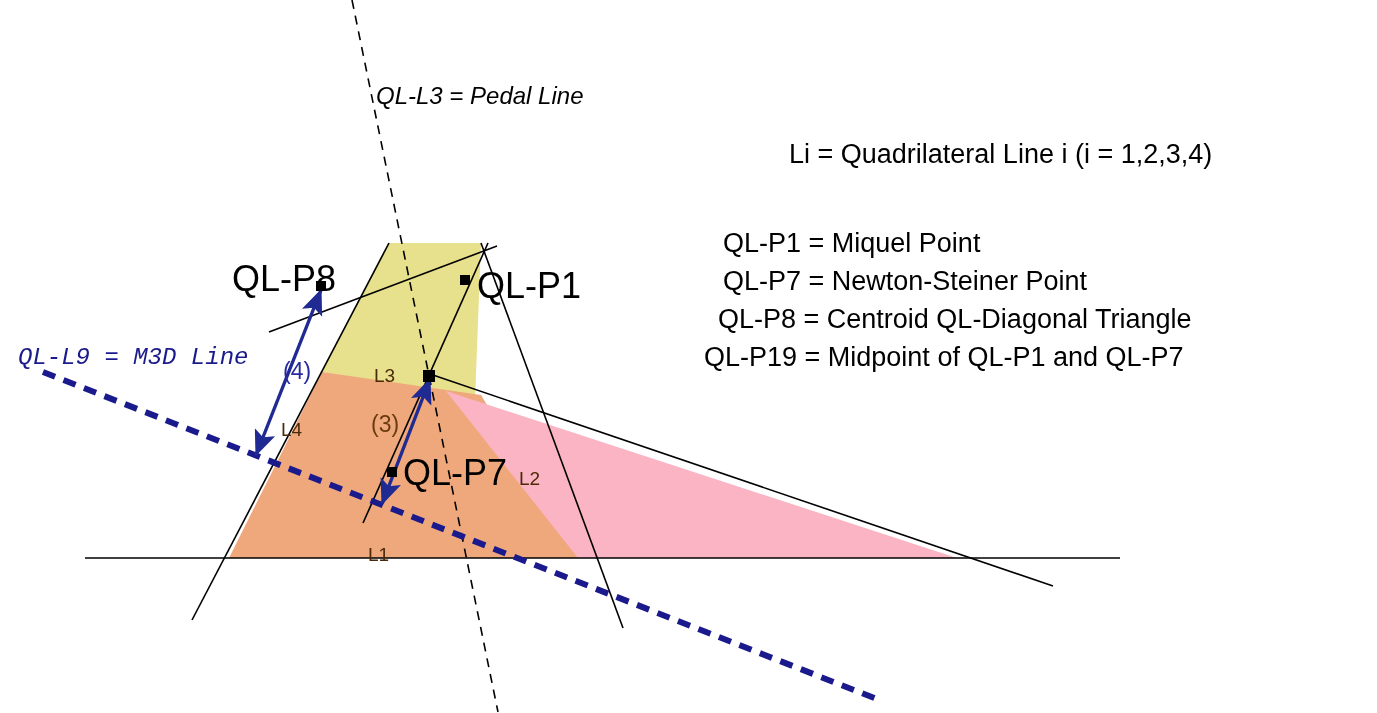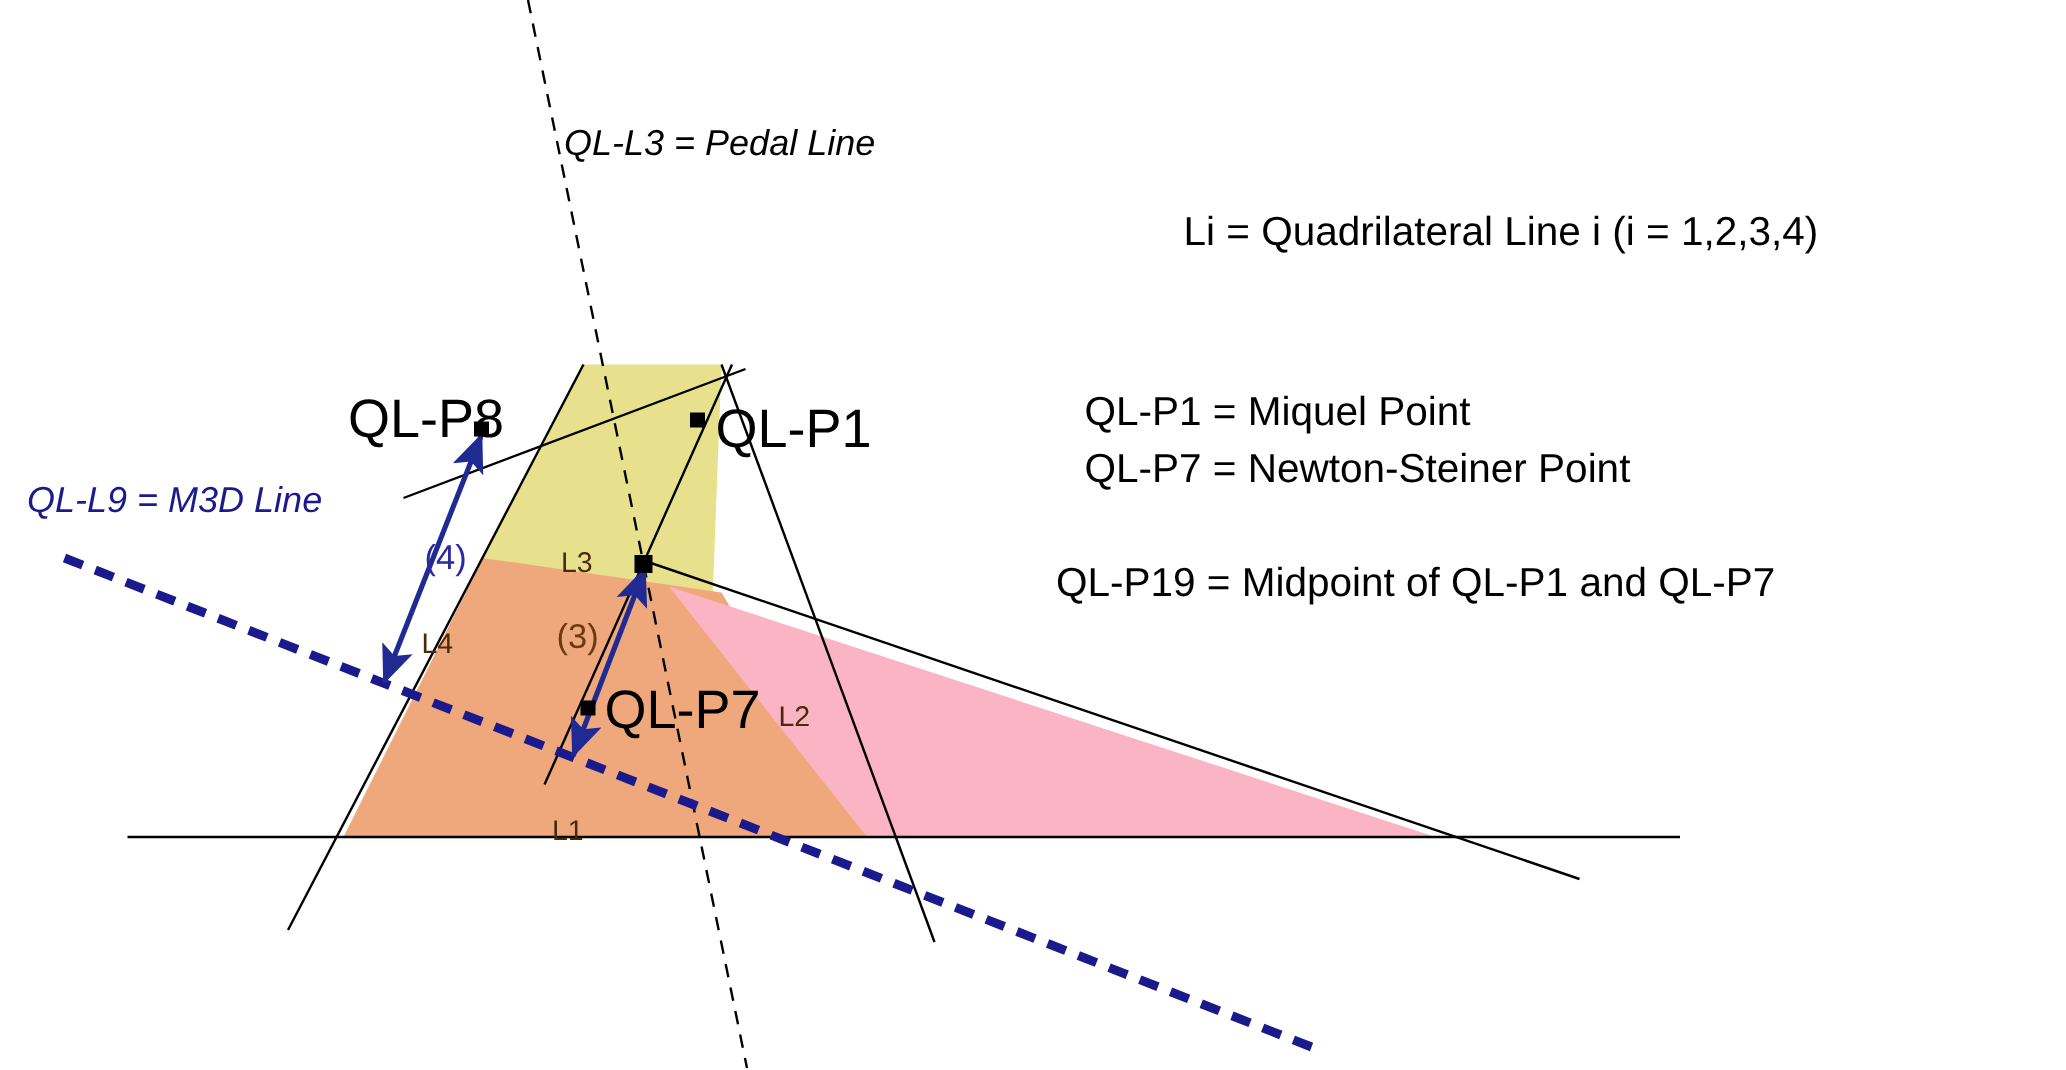--- a/index.html
+++ b/index.html
@@ -26,21 +26,20 @@
   .txt {
     position: absolute;
     white-space: pre;
     color: #000000;
     font-family: "Liberation Sans", sans-serif;
   }
   .legend-line {
     font-size: 27px;
     color: #000000;
     letter-spacing: 0px;
-    margin-top: 31px;
   }
   .legend-title {
     font-size: 27px;
   }
   .pt-label {
     font-size: 36px;
   }
   .pt-label-big {
     font-size: 34px;
   }
@@ -111,26 +110,27 @@
     <g fill="#000000">
       <rect x="316" y="281" width="10" height="10"></rect>
       <rect x="460" y="275" width="10" height="10"></rect>
       <rect x="423" y="370" width="12" height="12"></rect>
       <rect x="387" y="467" width="10" height="10"></rect>
     </g>
   </svg>
 
   <div class="txt ital-black" style="left:376px; top:82px;">QL-L3 = Pedal Line</div>
 
-  <div class="txt ital-blue" style="left:18px; top:320px;">QL-L9 = M3D Line</div>
+  <div class="txt ital-blue" style="left:18px; top:344px;font-family:Liberation Mono, monospace;">QL-L9 = M3D Line</div>
 
   <div class="txt legend-title" style="left:789px; top:98px;margin-top:41px;">Li = Quadrilateral Line i (i = 1,2,3,4)</div>
 
   <div class="txt legend-line" style="left:723px; top:228px;">QL-P1 = Miquel Point</div>
   <div class="txt legend-line" style="left:723px; top:266px;">QL-P7 = Newton-Steiner Point</div>
+  <div class="txt legend-line" style="left:718px; top:304px;">QL-P8 = Centroid QL-Diagonal Triangle</div>
   <div class="txt legend-line" style="left:704px; top:342px;">QL-P19 = Midpoint of QL-P1 and QL-P7</div>
 
   <div class="txt pt-label" style="left:232px; top:258px;">QL-P8</div>
   <div class="txt pt-label" style="left:477px; top:265px;">QL-P1</div>
   <div class="txt pt-label" style="left:403px; top:452px;">QL-P7</div>
 
   <div class="txt line-label lbl-brown" style="left:368px; top:544px;">L1</div>
   <div class="txt line-label lbl-brown" style="left:519px; top:468px;">L2</div>
   <div class="txt line-label lbl-brown" style="left:374px; top:365px;">L3</div>
   <div class="txt line-label lbl-brown" style="left:281px; top:419px;">L4</div>

